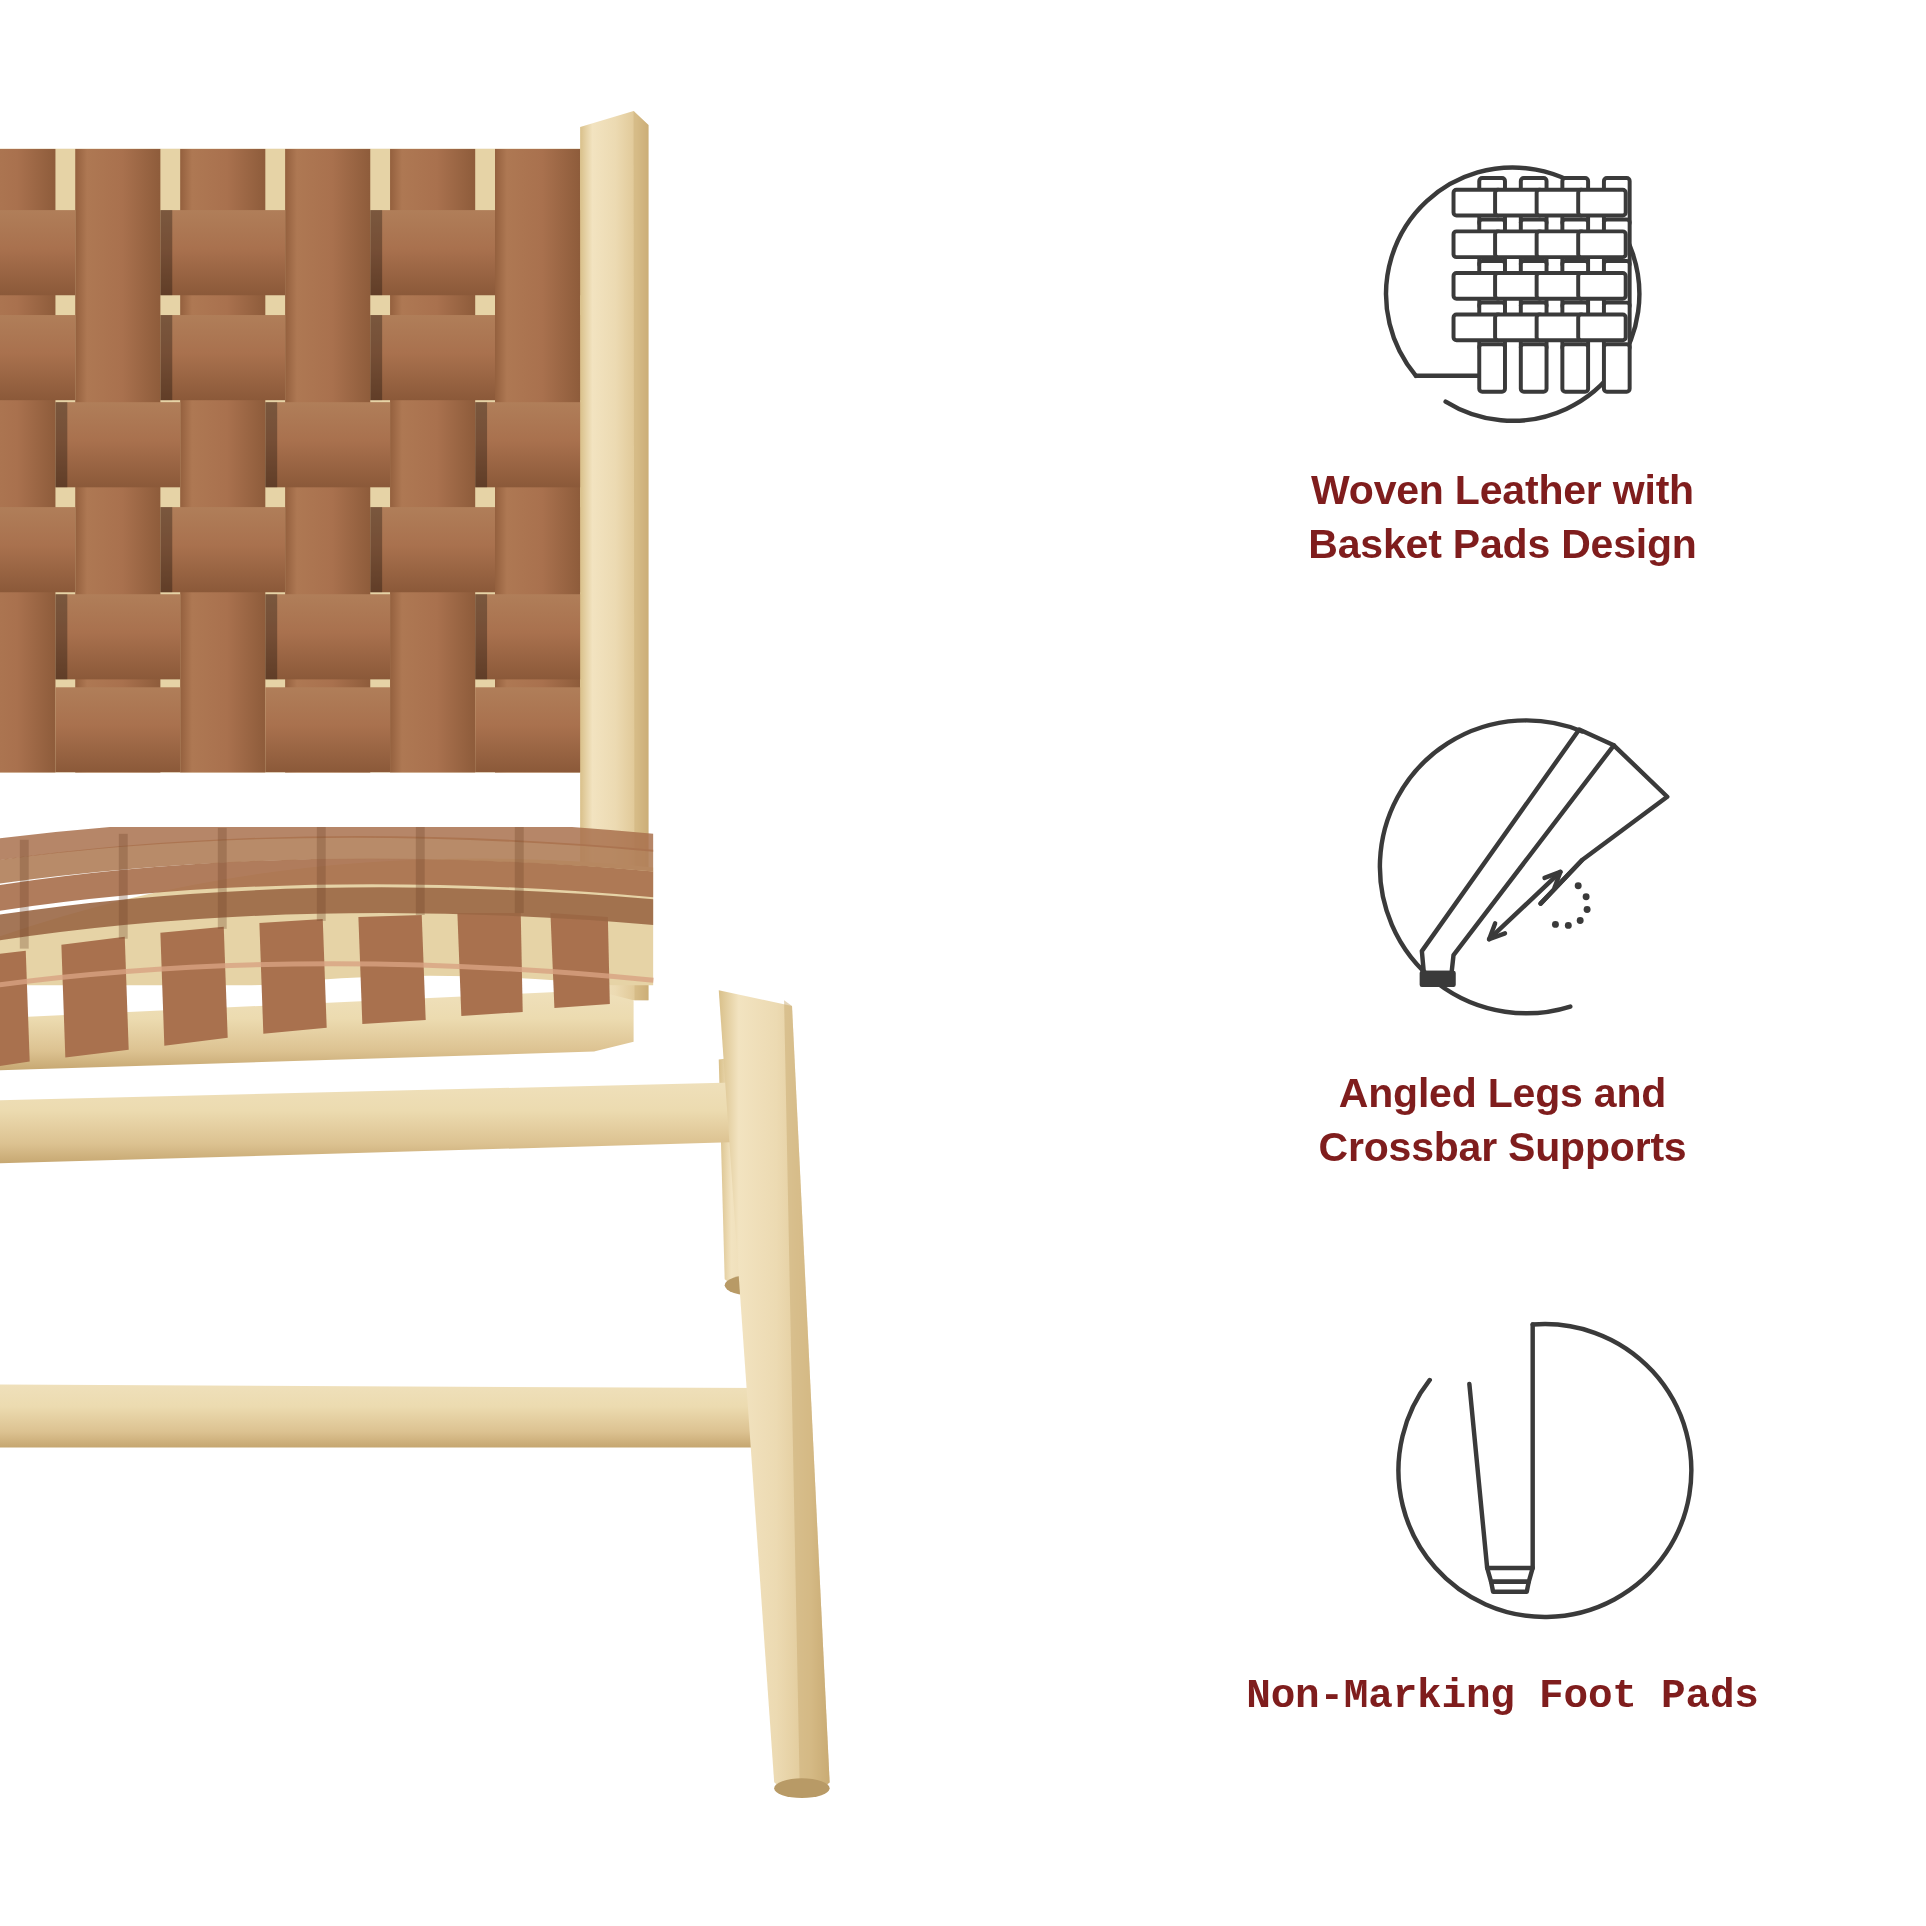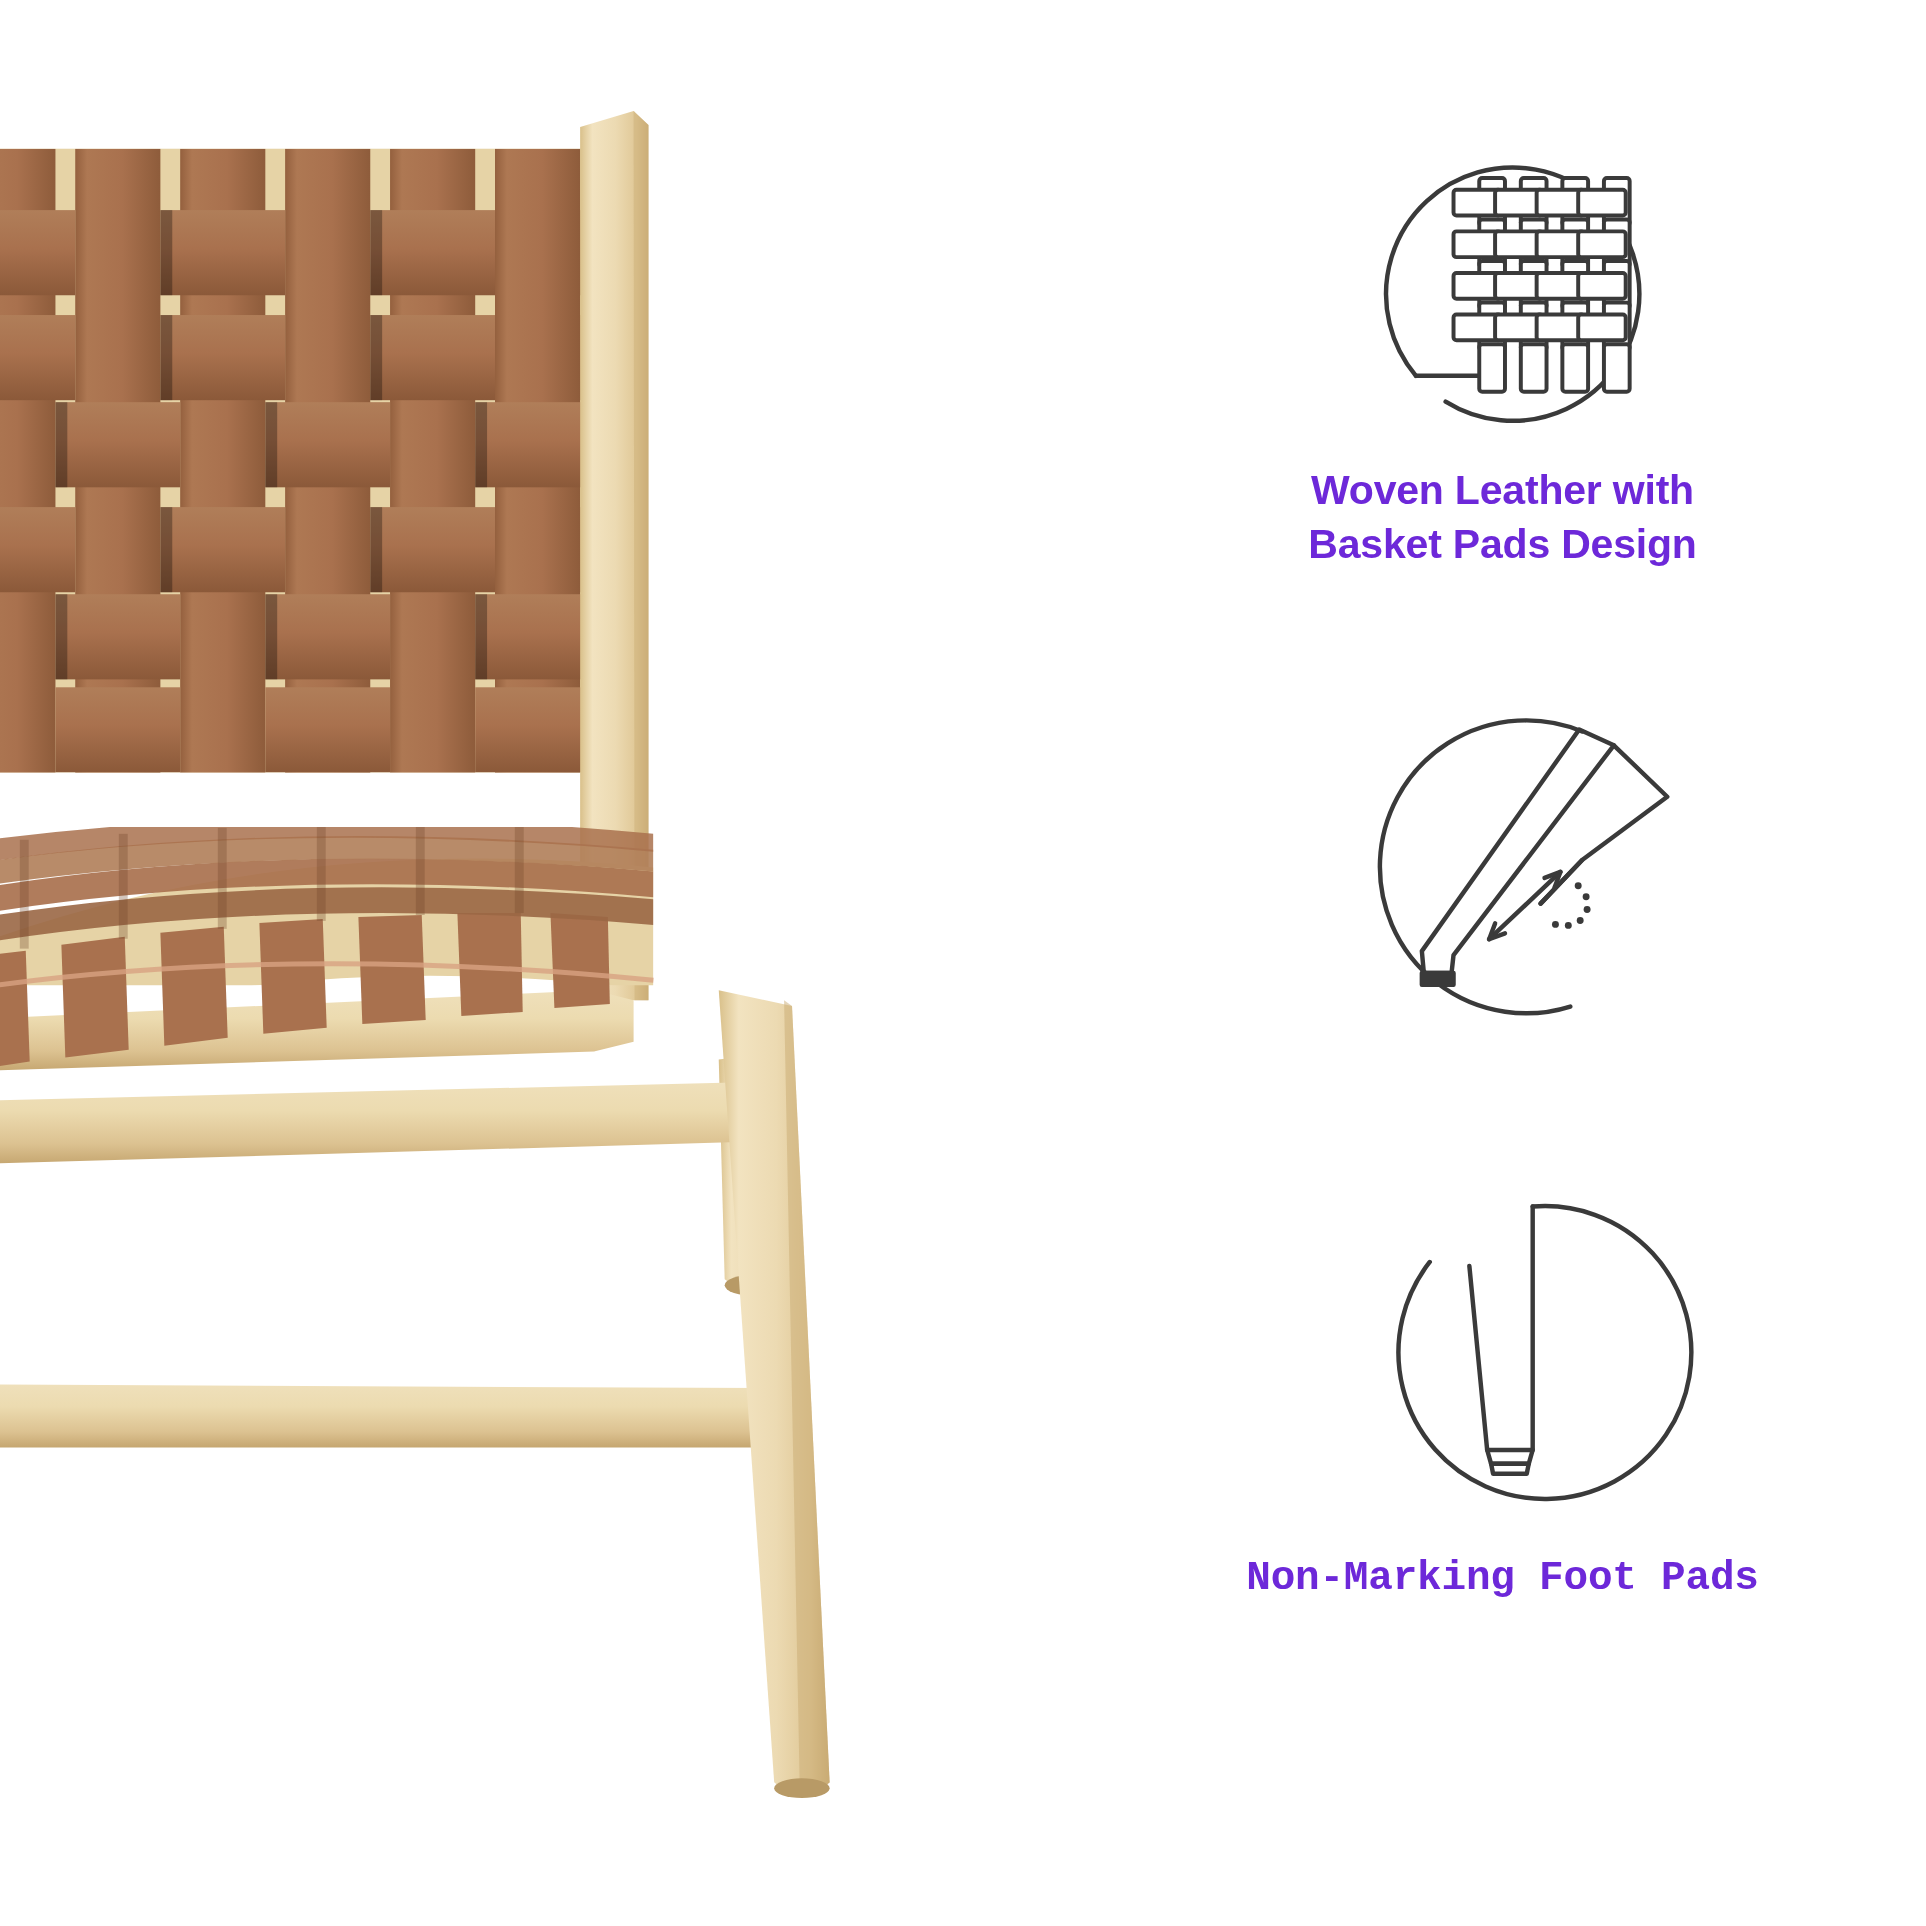--- a/index.html
+++ b/index.html
@@ -19,21 +19,21 @@
     display:flex;flex-direction:column;
     justify-content:flex-start;align-items:center;
   }
   .feature{
     width:847px;display:flex;flex-direction:column;
     align-items:center;justify-content:flex-start;
   }
   .feature .icon-wrap{width:436px;height:376px;display:block;}
   .feature .caption{
     text-align:center;
-    color:#6d28d9;
+    color:#7f1d1d;
     font-size:41px;
     font-weight:bold;
     line-height:1.32;
     letter-spacing:-0.2px;
     max-width:693px;
   }
   .caption .ln{display:block;}
 
   #f1{margin-top:79px;}
   #f1 .caption{margin-top:8px;}
@@ -316,20 +316,24 @@
           <g fill="#3a3a3a">
             <circle cx="296" cy="208" r="3.5"></circle>
             <circle cx="304" cy="219" r="3.5"></circle>
             <circle cx="305" cy="232" r="3.5"></circle>
             <circle cx="298" cy="243" r="3.5"></circle>
             <circle cx="286" cy="248" r="3.5"></circle>
             <circle cx="273" cy="247" r="3.5"></circle>
           </g>
         </svg>
       </div>
+      <div class="caption">
+        <span class="ln">Angled Legs and</span>
+        <span class="ln">Crossbar Supports</span>
+      </div>
     </div>
 
     <div class="feature" id="f3">
       <div class="icon-wrap">
         <svg viewBox="0 0 440 380" width="436" height="376">
           <g fill="none" stroke="#3a3a3a" stroke-width="4.5" stroke-linecap="round" stroke-linejoin="round">
 
             <path d="M 250 40
                      A 148 148 0 1 1 146 96"></path>
 

